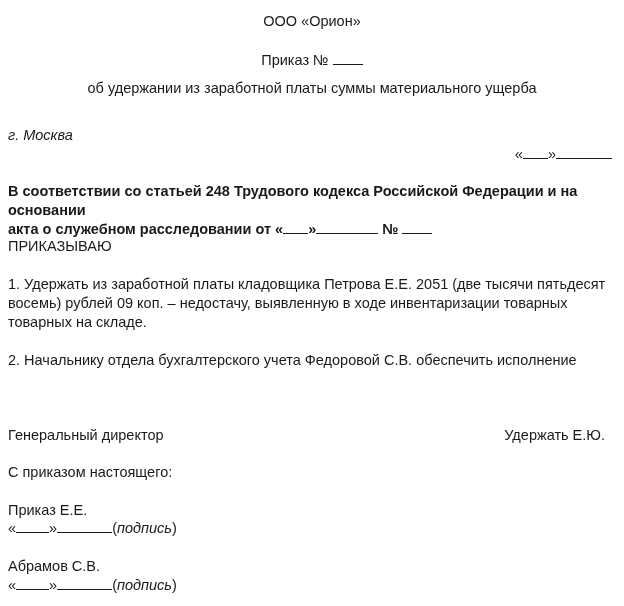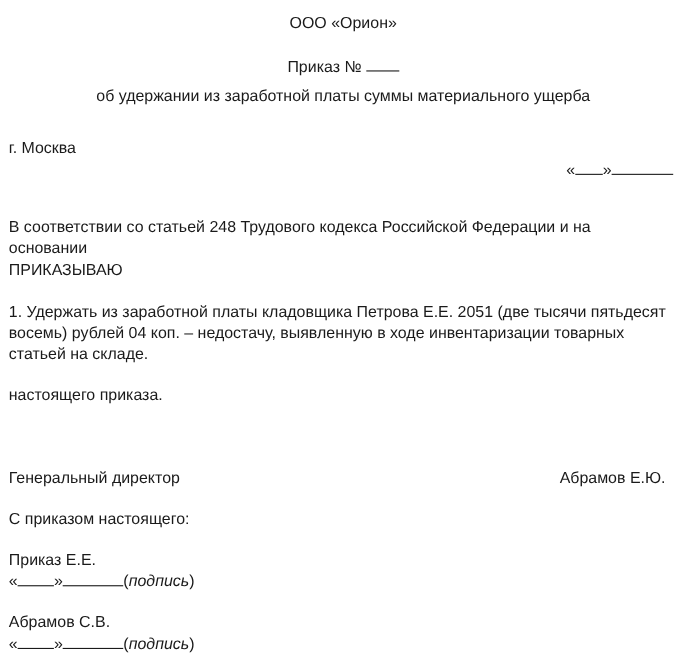--- a/index.html
+++ b/index.html
@@ -20,44 +20,49 @@
 
 <div class="abs center" style="top:13px;">ООО «Орион»</div>
 
 <div class="abs center" style="top:52px;">
   <span>Приказ №</span>
   <span class="blank" style="width:30px;"></span>
 </div>
 
 <div class="abs center" style="top:80px;">об удержании из заработной платы суммы материального ущерба</div>
 
-<div class="abs left" style="top:127px;">г. Москва</div>
+<div class="abs left" style="top:127px;font-style:italic;">г. Москва</div>
 
 <div class="abs right-edge" style="top:146px;">
   <span>«</span><span class="blank" style="width:25px;"></span><span>»</span><span class="blank" style="width:56px;"></span>
 </div>
 
-<div class="para" style="top:198px;">
+<div class="para" style="top:182px;font-weight:bold;">
   <div>В соответствии со статьей 248 Трудового кодекса Российской Федерации и на основании</div>
+  <div>
+    <span>акта о служебном расследовании от «</span><span class="blank" style="width:25px;"></span><span>»</span><span class="blank" style="width:62px;"></span>
+    <span>№</span>
+    <span class="blank" style="width:30px;"></span>
+  </div>
 </div>
 
 <div class="abs left" style="top:238px;text-align:right;">ПРИКАЗЫВАЮ</div>
 
 <div class="para" style="top:275px;">
   <div>1. Удержать из заработной платы кладовщика Петрова Е.Е. 2051 (две тысячи пятьдесят</div>
-  <div>восемь) рублей 04 коп. – недостачу, выявленную в ходе инвентаризации товарных</div>
-  <div>статьей на складе.</div>
+  <div>восемь) рублей 09 коп. – недостачу, выявленную в ходе инвентаризации товарных</div>
+  <div>товарных на складе.</div>
 </div>
 
 <div class="para" style="top:351px;">
-  <div>настоящего приказа.</div>
+  <div>2. Начальнику отдела бухгалтерского учета Федоровой С.В. обеспечить исполнение</div>
 </div>
 
 <div class="abs left" style="top:427px;">Генеральный директор</div>
-<div class="abs right-edge" style="top:427px; right:19px;">Абрамов Е.Ю.</div>
+<div class="abs right-edge" style="top:427px; right:19px;">Удержать Е.Ю.</div>
 
 <div class="abs left" style="top:464px;">С приказом настоящего:</div>
 
 <div class="abs left" style="top:502px;">Приказ Е.Е.</div>
 <div class="abs left" style="top:520px;">
   <span>«</span><span class="blank" style="width:33px;"></span><span>»</span><span class="blank" style="width:55px;"></span>(<i>подпись</i>)
 </div>
 
 <div class="abs left" style="top:558px;">Абрамов С.В.</div>
 <div class="abs left" style="top:577px;">

